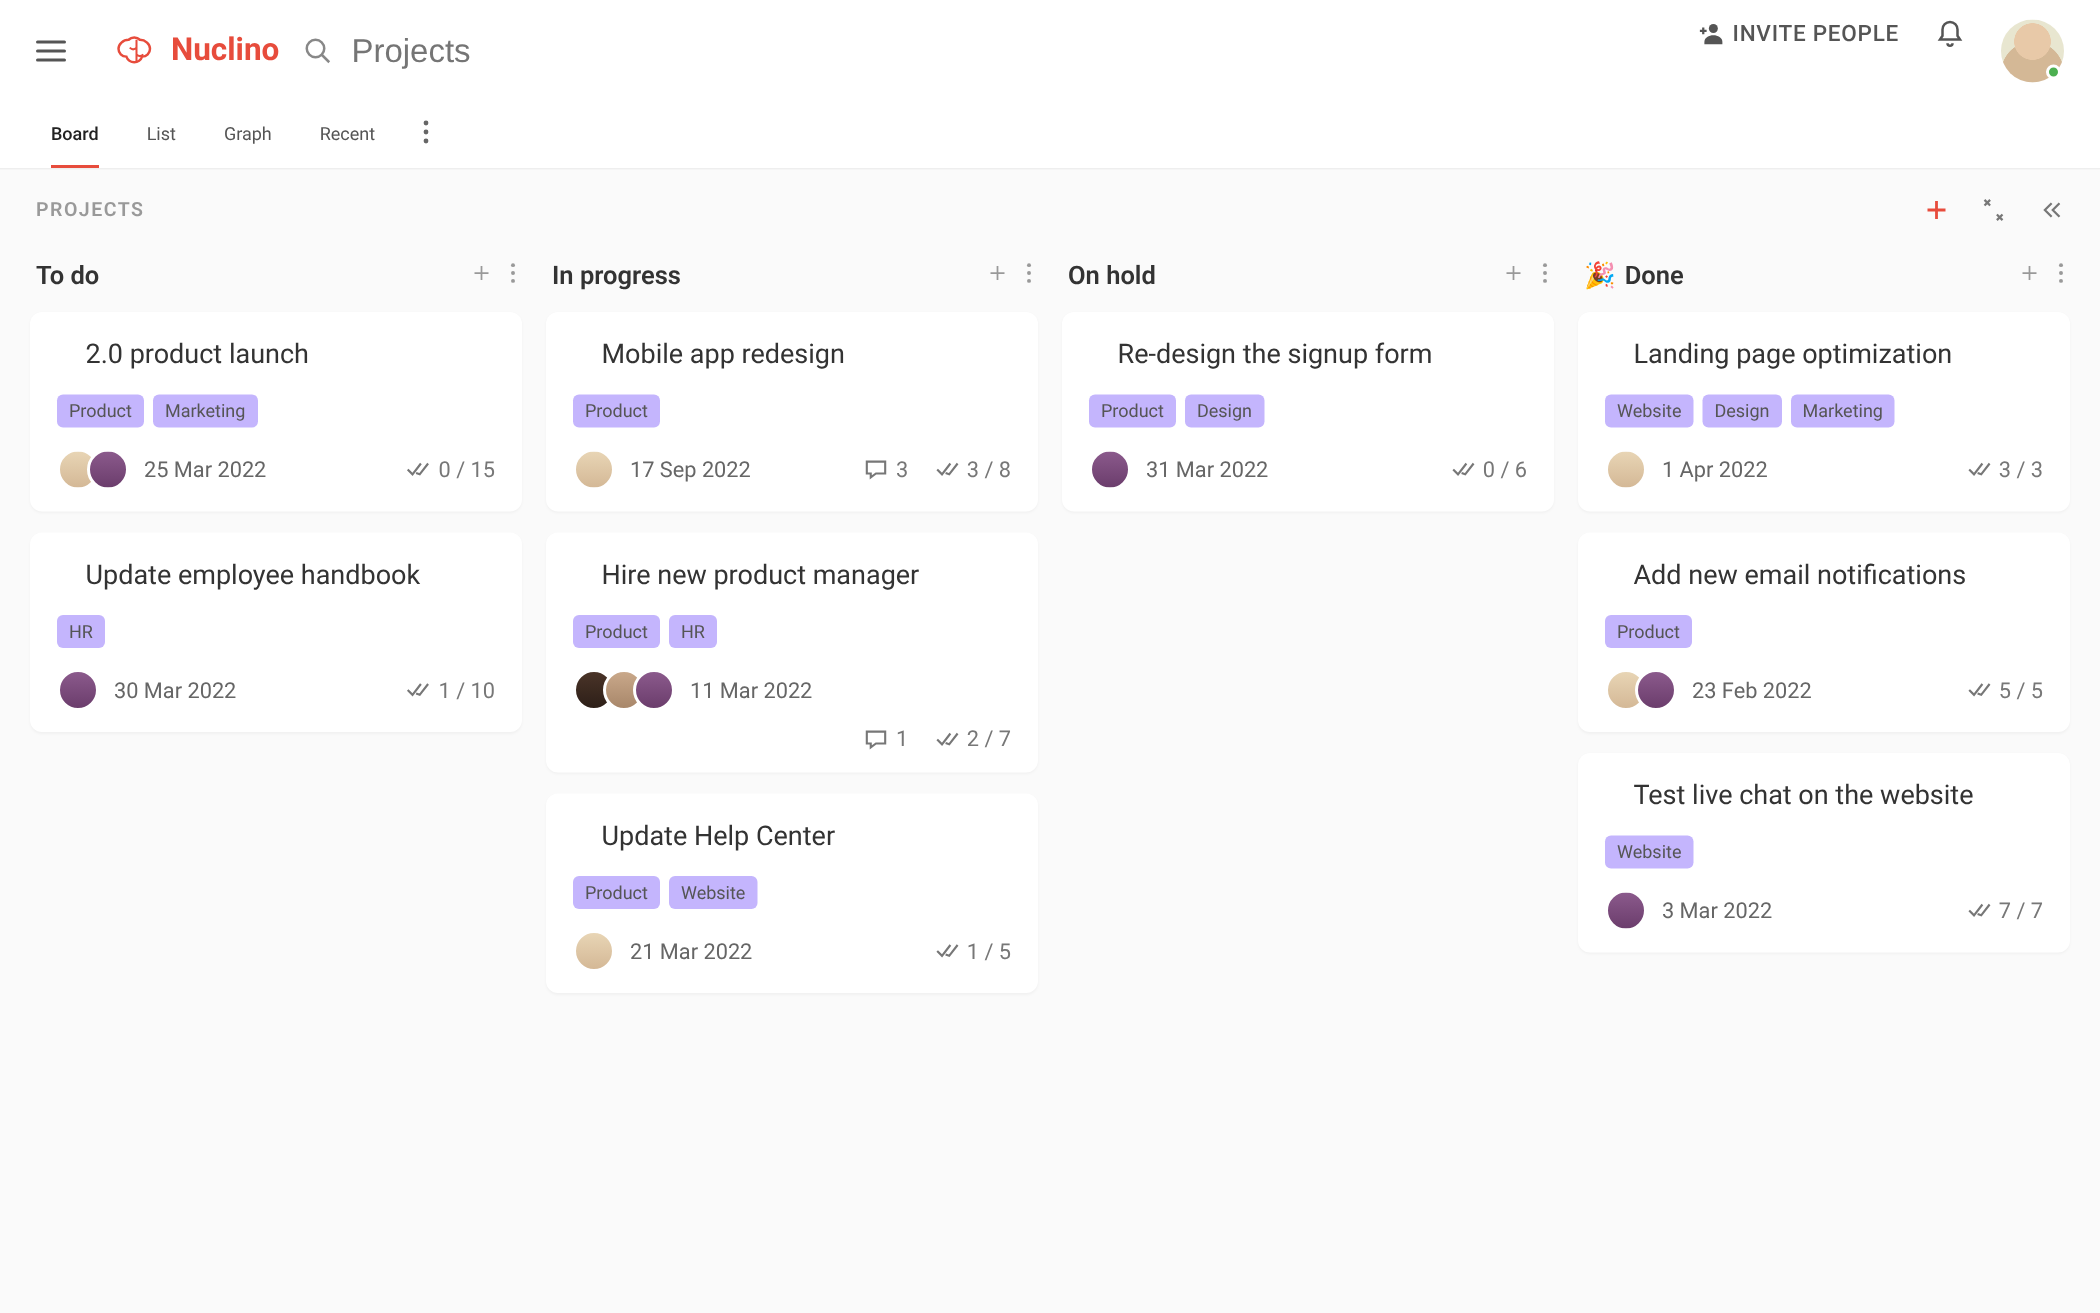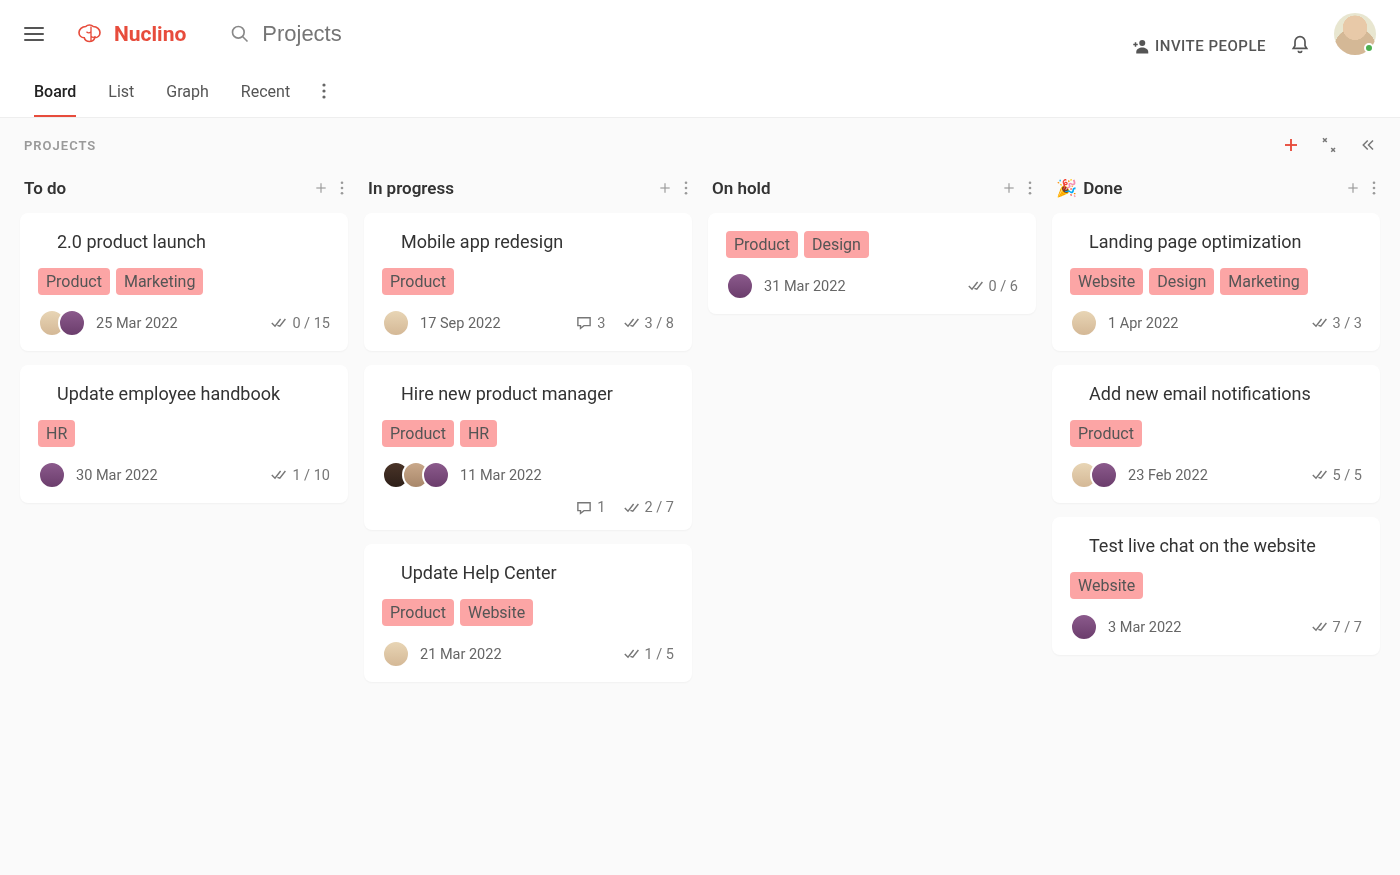--- a/index.html
+++ b/index.html
@@ -19,31 +19,31 @@
     background: #fff;
   }
   .menu-btn {
     width: 24px; height: 24px;
     display: flex; flex-direction: column; justify-content: center; gap: 4px;
     cursor: pointer;
     margin-right: 28px;
   }
   .menu-btn span { height: 2px; background: #555; border-radius: 1px; width: 20px; }
   .logo {
-    display: flex; align-items: center; gap: 8px; margin-right: 44px;
+    display: flex; align-items: center; gap: 8px; margin-right: 16px;
     color: #e74c3c; font-weight: 700; font-size: 21px; cursor: pointer;
   }
   .logo svg { width: 30px; height: 24px; }
   .search-wrap { display: flex; align-items: center; gap: 12px; flex: 1; }
   .search-icon { width: 20px; height: 20px; color: #888; }
   .search-input {
     border: none; outline: none; font-size: 22px; color: #888; background: transparent;
     width: 200px;
   }
-  .topbar-right { display: flex; align-items: flex-end; gap: 24px; }
+  .topbar-right { display: flex; align-items: flex-start; gap: 24px; }
   .invite-btn {
     display: flex; align-items: center; gap: 6px;
     color: #555; font-size: 15px; letter-spacing: 0.5px;
     cursor: pointer; font-weight: 500;
   }
   .bell-icon { width: 20px; height: 20px; color: #555; cursor: pointer; }
   .avatar-lg {
     width: 42px; height: 42px; border-radius: 50%; position: relative;
     background: #e8e6d0; cursor: pointer;
     background-image: radial-gradient(circle at 50% 35%, #e8c9a8 35%, transparent 36%),
@@ -55,21 +55,21 @@
     background: #4caf50; border: 2px solid #fff;
   }
 
   .tabs {
     display: flex; align-items: center; gap: 32px;
     padding: 0 24px 0 34px;
     border-bottom: 1px solid #eee;
     background: #fff;
   }
   .tab {
-    padding: 14px 0; color: #555; font-size: 16px; cursor: pointer;
+    padding: 14px 0; color: #555; font-size: 12px; cursor: pointer;
     border-bottom: 2px solid transparent;
   }
   .tab.active { color: #222; border-bottom-color: #e74c3c; font-weight: 500; }
   .tab-more { color: #666; cursor: pointer; }
 
   .board-header {
     display: flex; align-items: center; justify-content: space-between;
     padding: 18px 24px 10px 24px;
   }
   .board-title {
@@ -78,39 +78,39 @@
   .board-actions { display: flex; align-items: center; gap: 20px; }
   .board-action-icon { width: 18px; height: 18px; color: #777; cursor: pointer; }
   .board-action-icon.red { color: #e74c3c; }
 
   .board {
     display: flex; gap: 16px;
     padding: 8px 20px;
   }
   .column { width: 334px; display: flex; flex-direction: column; }
   .col-header {
-    display: flex; align-items: flex-start; justify-content: space-between;
+    display: flex; align-items: center; justify-content: space-between;
     padding: 6px 4px 14px 4px;
     gap: 28px;
   }
   .col-title { font-size: 17px; font-weight: 600; color: #333; display: flex; align-items: center; gap: 6px; }
   .col-emoji { font-size: 17px; }
   .col-actions { display: flex; align-items: center; gap: 12px; }
   .col-add, .col-more { color: #999; cursor: pointer; font-size: 18px; }
 
   .card {
     background: #fff; border-radius: 8px; padding: 18px 18px 14px 18px;
     margin-bottom: 14px;
     box-shadow: 0 1px 2px rgba(0,0,0,0.04);
     cursor: pointer;
   }
   .card-title { font-size: 18px; color: #333; margin-bottom: 16px; font-weight: 400; margin-left: 19px;}
   .tags { display: flex; gap: 6px; flex-wrap: wrap; margin-bottom: 14px; }
   .tag {
-    background: #fca5a5; color: #555; font-size: 16px;
+    background: #c4b5fd; color: #555; font-size: 12px;
     padding: 4px 8px; border-radius: 4px;
   }
   .card-footer {
     display: flex; align-items: center; justify-content: space-between;
     font-size: 14.5px; color: #666;
   }
   .card-meta-left { display: flex; align-items: center; gap: 10px; }
   .avatars { display: flex; }
   .av {
     width: 28px; height: 28px; border-radius: 50%;
@@ -380,20 +380,21 @@
               <line x1="4" y1="12" x2="20" y2="12"></line>
             </svg></span>
           <span class="col-more"><svg width="4" height="14" viewBox="0 0 4 16" fill="currentColor">
               <circle cx="2" cy="2" r="1.5"></circle>
               <circle cx="2" cy="8" r="1.5"></circle>
               <circle cx="2" cy="14" r="1.5"></circle>
             </svg></span>
         </div>
       </div>
       <div class="card">
+        <div class="card-title">Re-design the signup form</div>
         <div class="tags">
           <span class="tag">Product</span>
           <span class="tag">Design</span>
         </div>
         <div class="card-footer">
           <div class="card-meta-left">
             <div class="avatars">
               <div class="av c2"></div>
             </div>
             <span class="card-date">31 Mar 2022</span>

